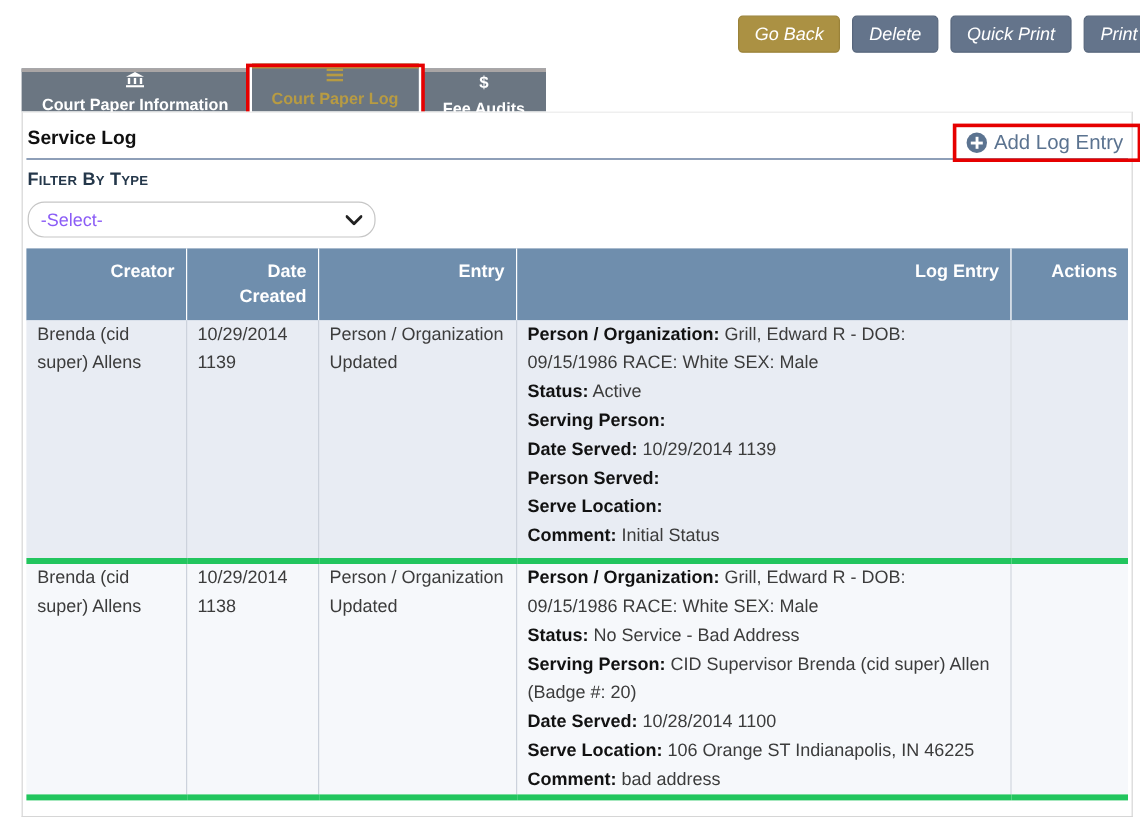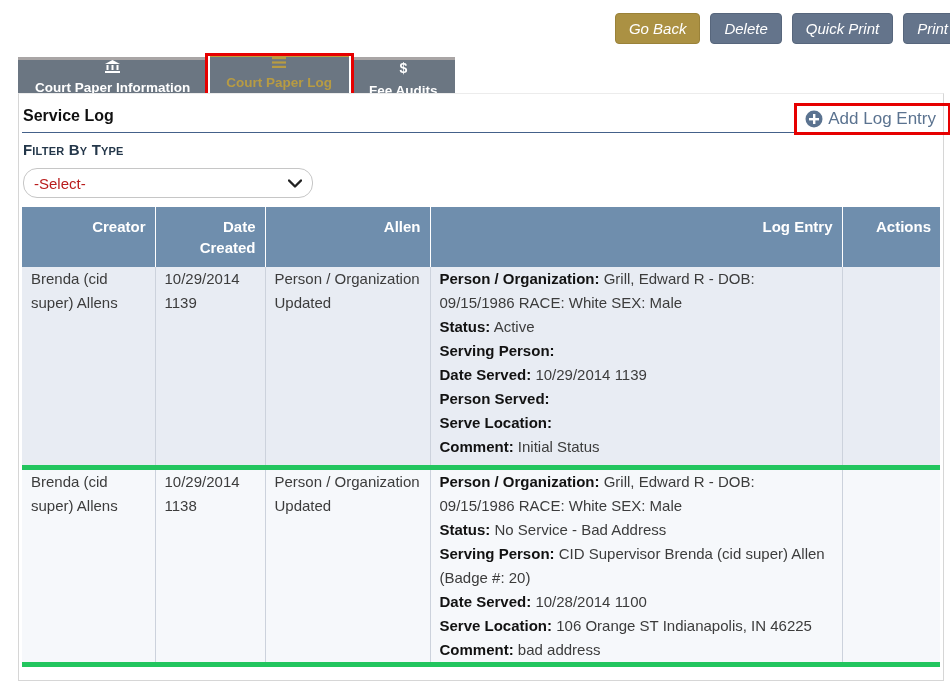--- a/index.html
+++ b/index.html
@@ -80,21 +80,21 @@
   .filter-label {
     font-variant: small-caps; font-weight: bold;
     font-size: 15px; color: #24374a;
     margin: 0 0 10px 1px; letter-spacing: 0.2px;
   }
   .select-box {
     box-sizing: border-box; width: 290px; height: 30px;
     border: 1px solid #c6c6c6; border-radius: 14px;
     display: flex; align-items: center; justify-content: space-between;
     padding: 0 10px; margin-left: 1px;
-    font-size: 15px; color: #b91c1c; background: #ffffff;
+    font-size: 15px; color: #8b5cf6; background: #ffffff;
     cursor: pointer;
   }
 
   
   table.log-table {
     width: 100%; border-collapse: collapse; table-layout: fixed;
     margin-top: 9px; font-size: 15px;
   }
   .log-table th {
     background: #6f8ead; color: #ffffff;
@@ -195,21 +195,21 @@
       <col style="width:133px">
         <col style="width:110px">
         <col style="width:165px">
         <col style="width:412px">
         <col>
     </colgroup>
     <thead>
       <tr>
         <th>Creator</th>
         <th>Date Created</th>
-        <th>Allen</th>
+        <th>Entry</th>
         <th>Log Entry</th>
         <th>Actions</th>
       </tr>
     </thead>
     <tbody>
       <tr class="row-odd row-1">
         <td>Brenda (cid super) Allens</td>
         <td>10/29/2014 1139</td>
         <td>Person / Organization Updated</td>
         <td>

